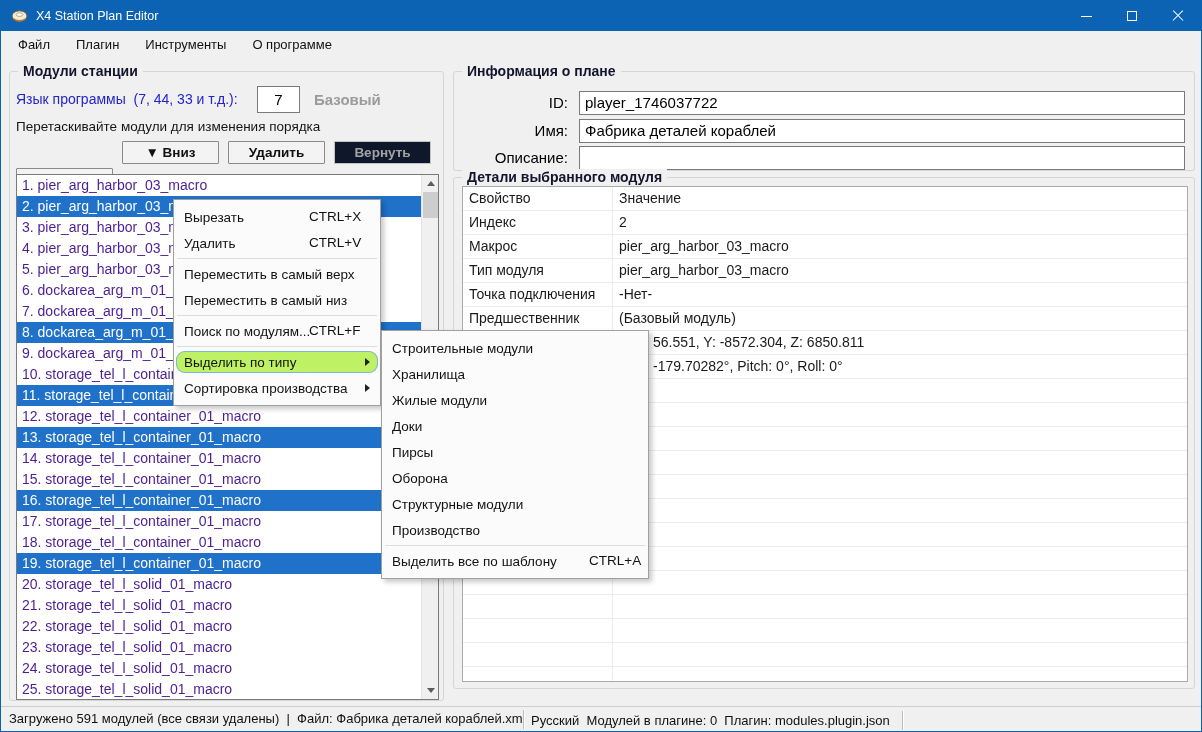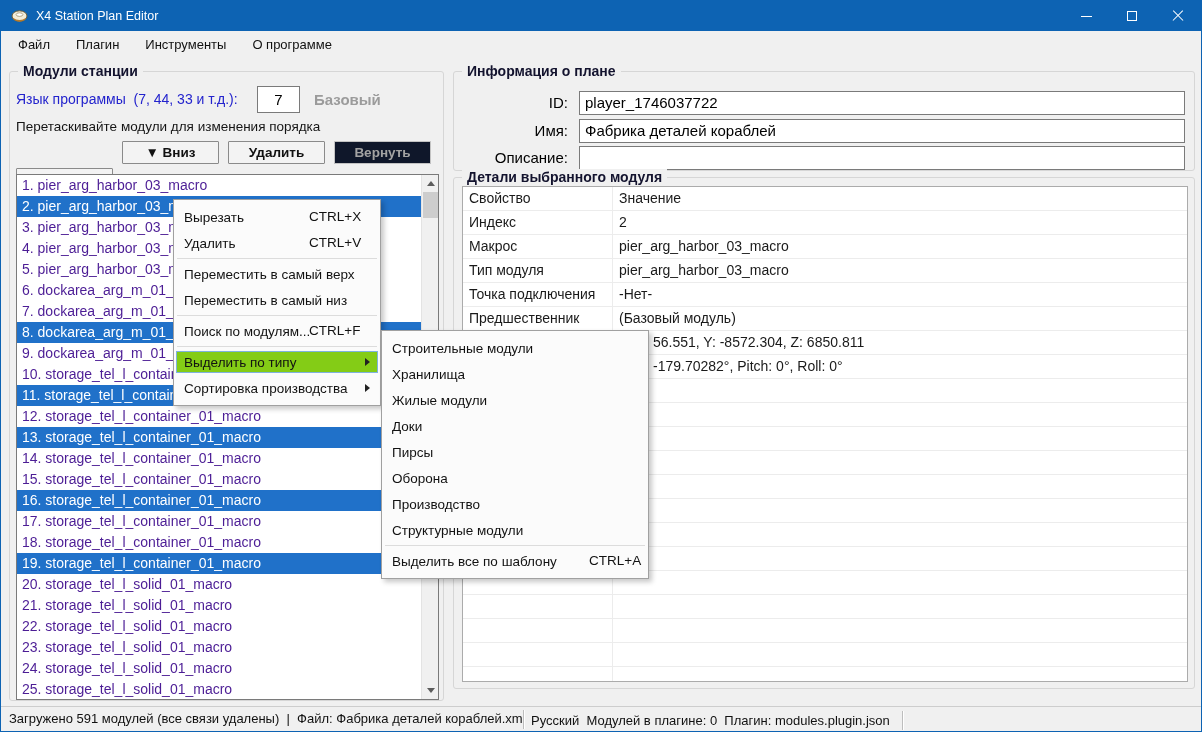--- a/index.html
+++ b/index.html
@@ -89,21 +89,21 @@
             -2px 8px #9c9c9c, 2px 8px #9c9c9c, 6px 8px #9c9c9c,
             2px 4px #9c9c9c, 6px 4px #9c9c9c, 6px 0 #9c9c9c; }
 
   
   .popup { position:absolute; background:#fbfbfb; border:1px solid #a0a0a0;
            box-shadow:3px 3px 5px rgba(0,0,0,0.22); padding:2px 0; }
   #context-menu { left:172px; top:198px; width:208px; z-index:50; }
   #sub-menu     { left:380px; top:329px; width:268px; z-index:60; }
   .m-item { position:relative; height:22px; margin:4px 2px; display:flex; align-items:center;
             font-size:13.5px; color:#121212; padding-left:8px; }
-  .m-item.hl { background:#84cc16; box-shadow:inset 0 0 0 1px #7fb2de; }
+  .m-item.hl { background:#bef264; box-shadow:inset 0 0 0 1px #7fb2de;border-radius:9px; }
   .m-label { white-space:pre; }
   .m-shortcut { position:absolute; top:0; line-height:22px; white-space:pre; }
   #context-menu .m-shortcut { left:133px; }
   #sub-menu .m-shortcut { left:205px; }
   .m-arrow { position:absolute; right:8px; top:7px; width:0; height:0;
              border-top:4px solid transparent; border-bottom:4px solid transparent; border-left:5px solid #222; }
   .m-sep { border-top:1px solid #dcdcdc; margin:3px 3px; height:0; }
 </style>
 </head>
 <body>
@@ -350,24 +350,24 @@
       <div class="m-item">
         <span class="m-label">Доки</span>
       </div>
       <div class="m-item">
         <span class="m-label">Пирсы</span>
       </div>
       <div class="m-item">
         <span class="m-label">Оборона</span>
       </div>
       <div class="m-item">
+        <span class="m-label">Структурные модули</span>
+      </div>
+      <div class="m-item">
         <span class="m-label">Производство</span>
-      </div>
-      <div class="m-item">
-        <span class="m-label">Структурные модули</span>
       </div>
       <div class="m-sep"></div>
       <div class="m-item">
         <span class="m-label">Выделить все по шаблону</span>
         <span class="m-shortcut">CTRL+A</span>
       </div>
     </div>
 
 </div>
 

